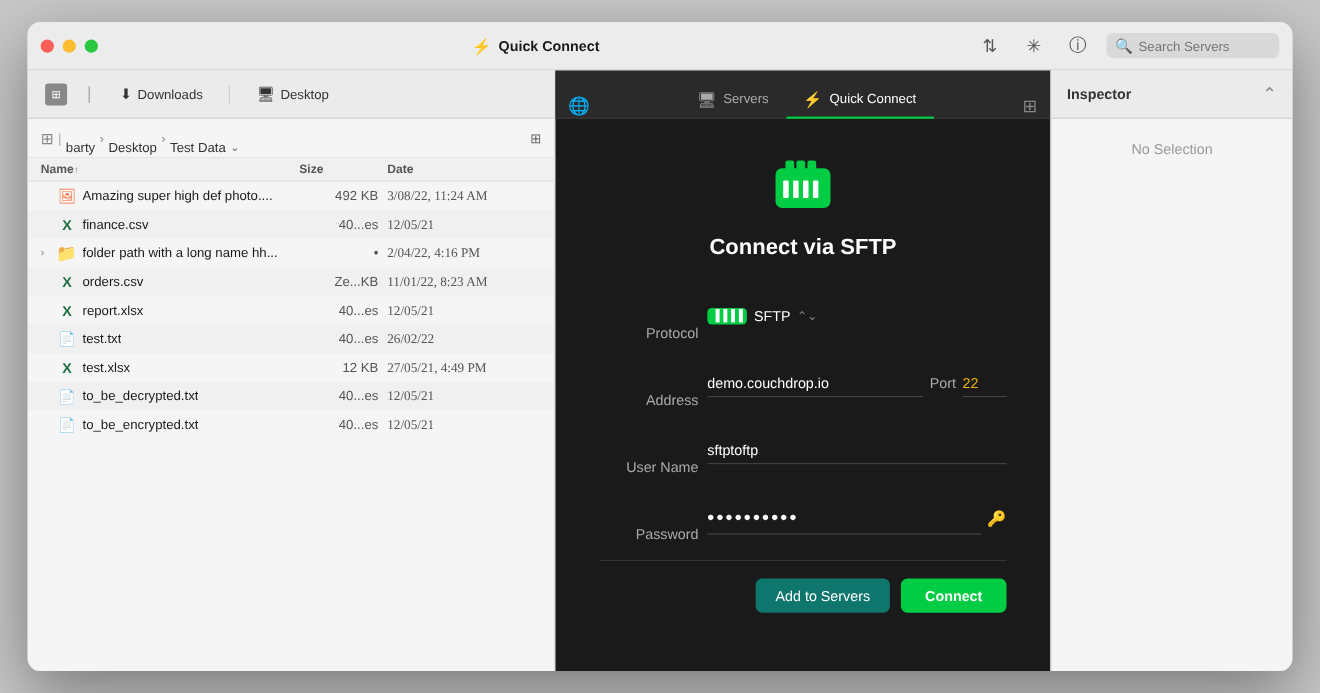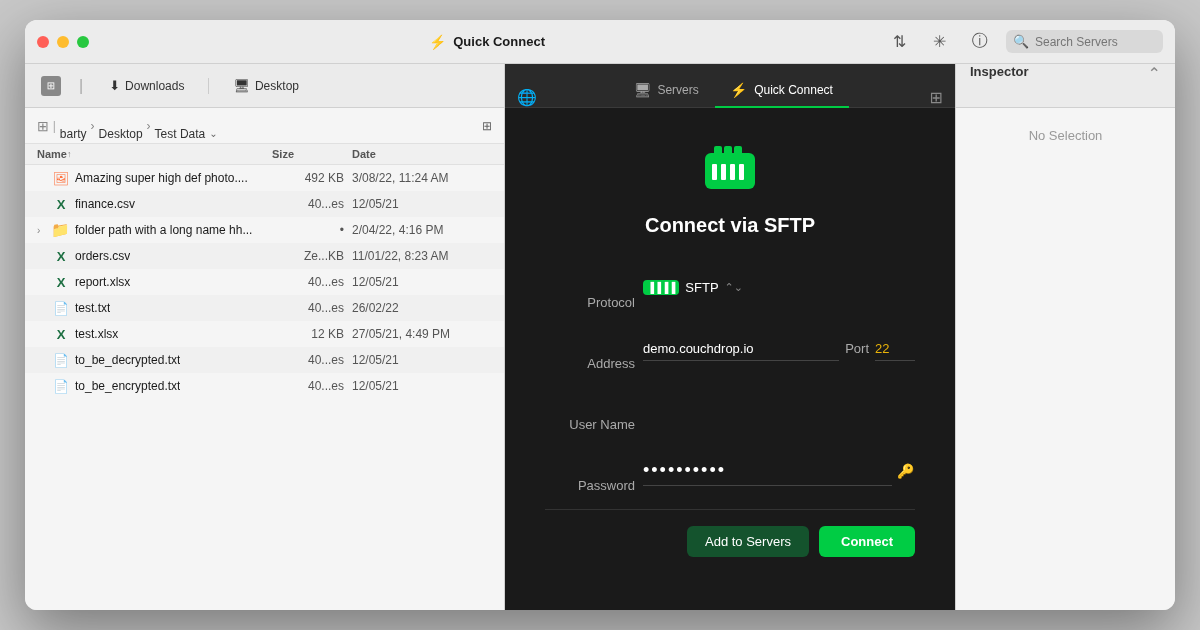--- a/index.html
+++ b/index.html
@@ -188,21 +188,21 @@
     .file-name-cell {
       display: flex;
       align-items: center;
       gap: 6px;
       overflow: hidden;
     }
     .file-chevron { font-size: 10px; color: #888; width: 10px; }
     .file-icon { width: 16px; height: 16px; display: flex; align-items: center; justify-content: center; font-size: 14px; flex-shrink: 0; }
     .file-name-text { overflow: hidden; text-overflow: ellipsis; white-space: nowrap; color: #1a1a1a; }
     .file-size { color: #555; text-align: right; padding-right: 8px; }
-    .file-date { color: #555; }
+    .file-date { color: #555; font-family: Liberation Serif, serif; }
     
     .icon-excel { color: #1d6f42; font-size: 13px; font-weight: bold; }
     .icon-txt { color: #888; font-size: 13px; }
     .icon-img { color: #ff6b35; font-size: 13px; }
     .icon-folder { color: #4a90d9; font-size: 15px; }
     
     .center-panel {
       flex: 1;
       background: #1a1a1a;
       display: flex;
@@ -332,21 +332,21 @@
     }
     .button-row {
       display: flex;
       justify-content: flex-end;
       gap: 10px;
       width: 100%;
       max-width: 380px;
     }
     .btn-add-servers {
       padding: 8px 18px;
-      background: #14532d;
+      background: #0f766e;
       color: #fff;
       border: none;
       border-radius: 6px;
       font-size: 13px;
       cursor: pointer;
       text-align: right;
     }
     .btn-connect {
       padding: 8px 22px;
       background: #00cc44;
@@ -363,20 +363,21 @@
       background: #f5f5f5;
       border-left: 1px solid #d0d0d0;
       display: flex;
       flex-direction: column;
       flex-shrink: 0;
     }
     .inspector-header {
       height: 44px;
       background: #ebebeb;
       display: flex;
+      align-items: center;
       justify-content: space-between;
       padding: 0 14px;
       border-bottom: 1px solid #d0d0d0;
     }
     .inspector-title {
       font-size: 13px;
       font-weight: 600;
       color: #333;
     }
     .inspector-chevron { color: #888; cursor: pointer; }
@@ -638,20 +639,21 @@
             <div class="form-label">Address</div>
             <div class="address-port-row">
               <input class="address-input" type="text" value="demo.couchdrop.io" style="">
               <span class="port-label">Port</span>
               <input class="port-input" type="text" value="22" style="">
             </div>
           </div>
 
           <div class="form-row">
             <div class="form-label">User Name</div>
+            <input class="form-input" type="text" value="sftptoftp" style="">
           </div>
 
           <div class="form-row">
             <div class="form-label">Password</div>
             <div class="password-row">
               <input class="password-input" type="password" value="••••••••••" style="">
               <span class="key-icon">🔑</span>
             </div>
           </div>
 

